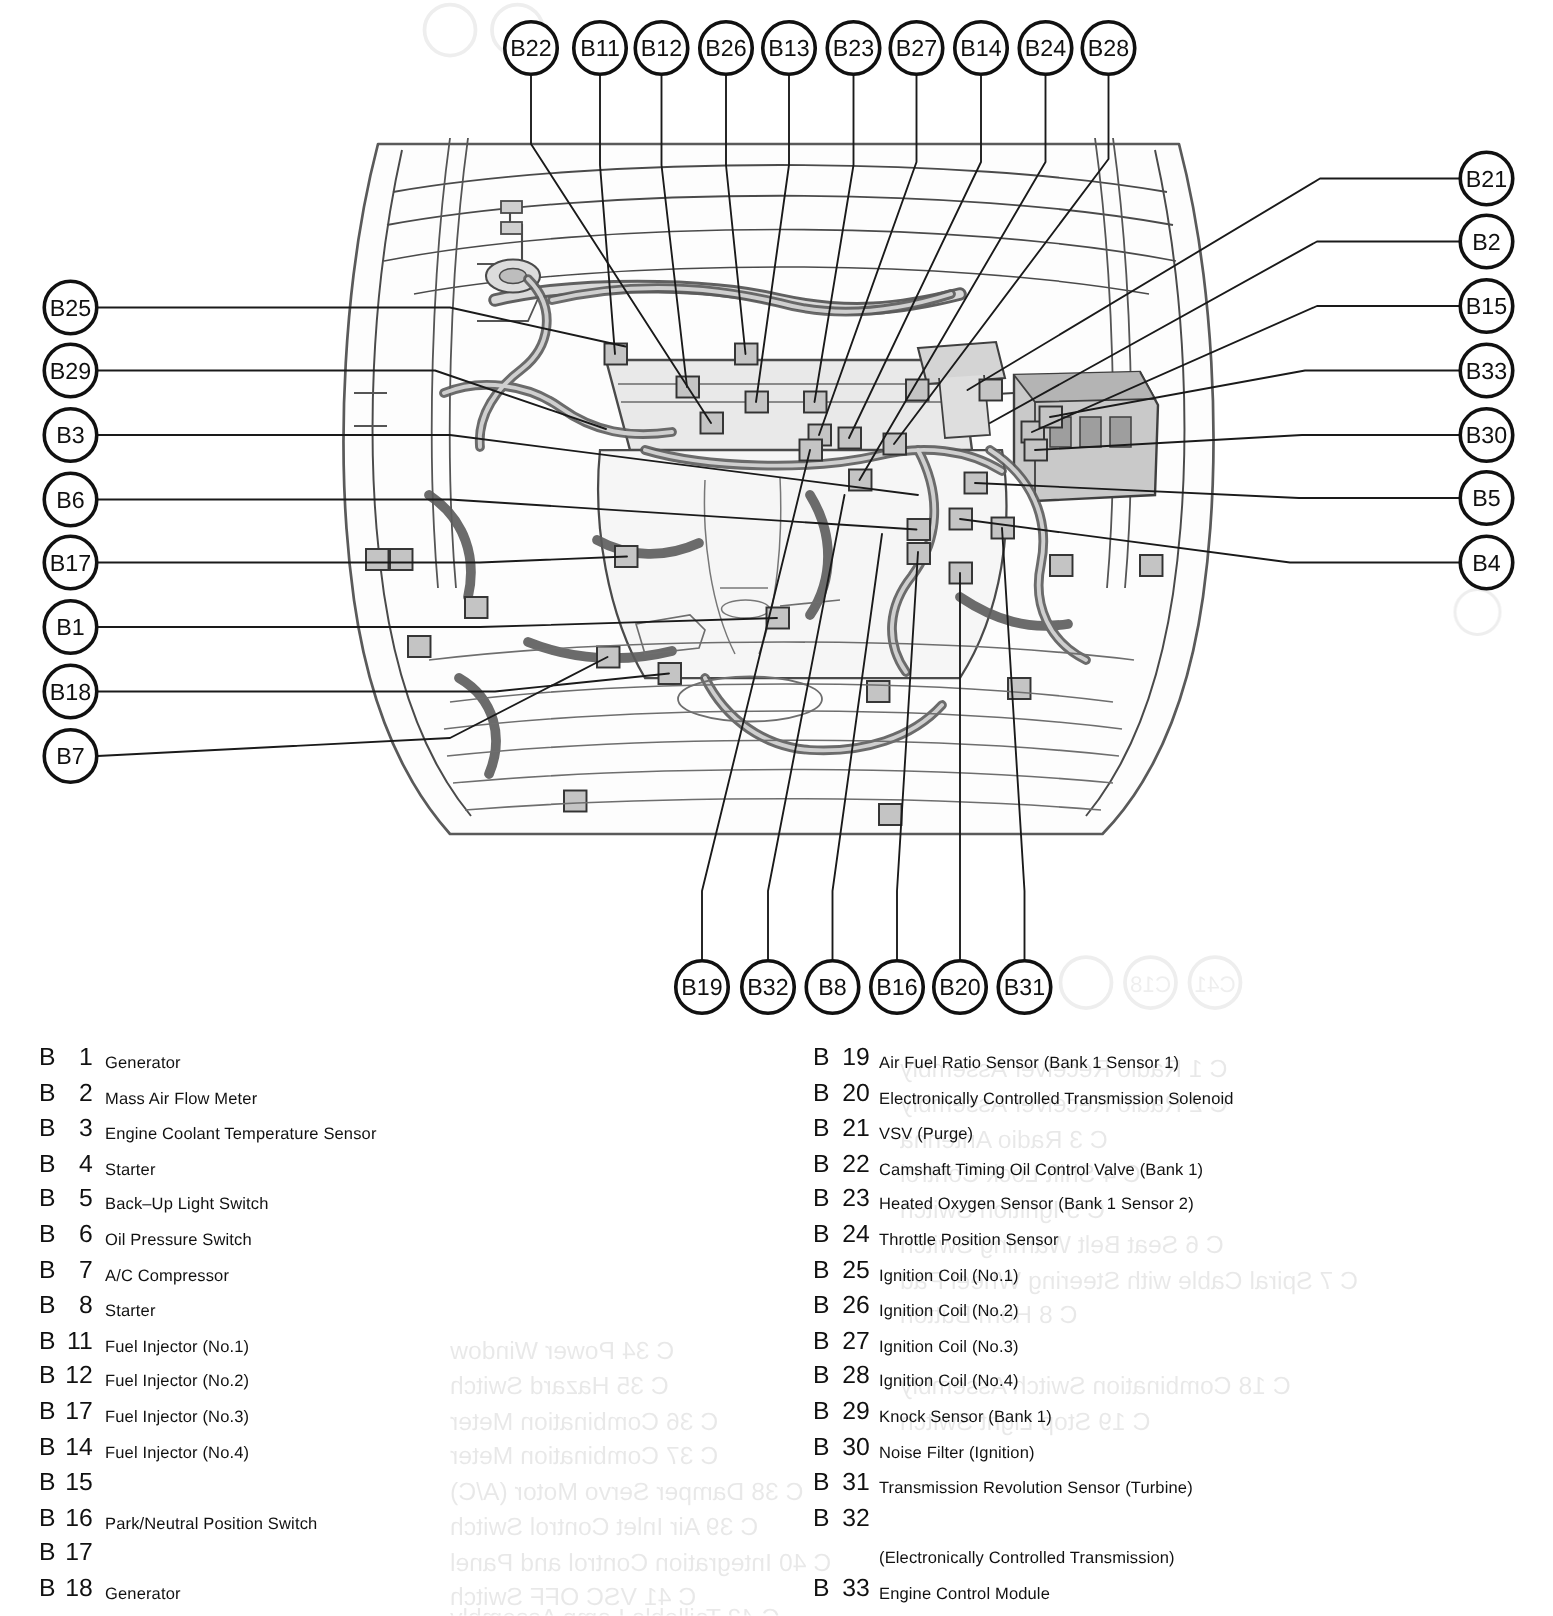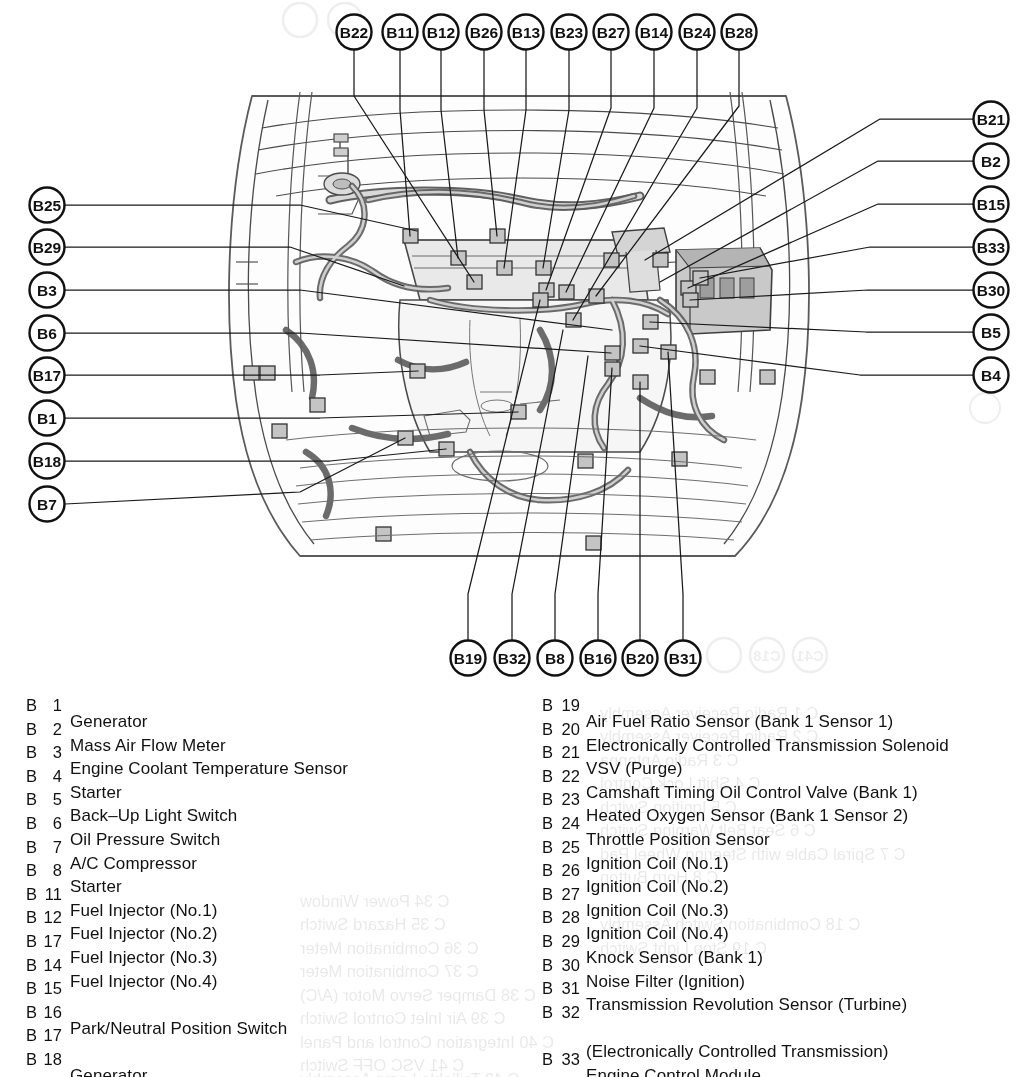--- a/index.html
+++ b/index.html
@@ -6,21 +6,21 @@
   html,body{margin:0;padding:0;background:#ffffff;}
   body{
     width:1035px;height:1077px;position:relative;overflow:hidden;
     font-family:"Liberation Sans","DejaVu Sans",sans-serif;
     color:#111;
     -webkit-font-smoothing:antialiased;
   }
   #sheet{position:absolute;inset:0;}
 
   
-  #diagram-area{position:absolute;left:0;top:0;width:892px;height:690px;font-weight:bold;}
+  #diagram-area{position:absolute;left:0;top:0;width:892px;height:690px;}
   #diagram-svg{position:absolute;left:0;top:0;width:1035px;height:690px;}
 
   
   #legend{
     position:absolute;left:0;top:694px;width:1035px;height:383px;
   }
   .legend-col{position:absolute;top:0;}
   #legend-col-left{left:0;width:520px;}
   #legend-col-right{left:520px;width:515px;}
 
@@ -31,21 +31,21 @@
   .legend-row.cont{height:23.6px;}
   .lg-prefix{
     position:absolute;left:0;top:0;width:18px;text-align:left;
     font-size:16.5px;letter-spacing:.1px;
   }
   .lg-num{
     position:absolute;left:14px;top:0;width:32px;text-align:right;
     font-size:16.5px;letter-spacing:.1px;
   }
   .lg-label{
-    position:absolute;left:56px;top:16px;font-size:17px;letter-spacing:.1px;
+    position:absolute;left:56px;top:4px;font-size:11px;letter-spacing:.1px;
   }
   
   #legend-col-right .lg-prefix{left:22px;}
   #legend-col-right .lg-num{left:34px;width:26px;}
   #legend-col-right .lg-label{left:66px;}
   #legend-col-left .lg-prefix{left:26px;}
   #legend-col-left .lg-num{left:36px;width:26px;}
   #legend-col-left .lg-label{left:70px;}
 
   

